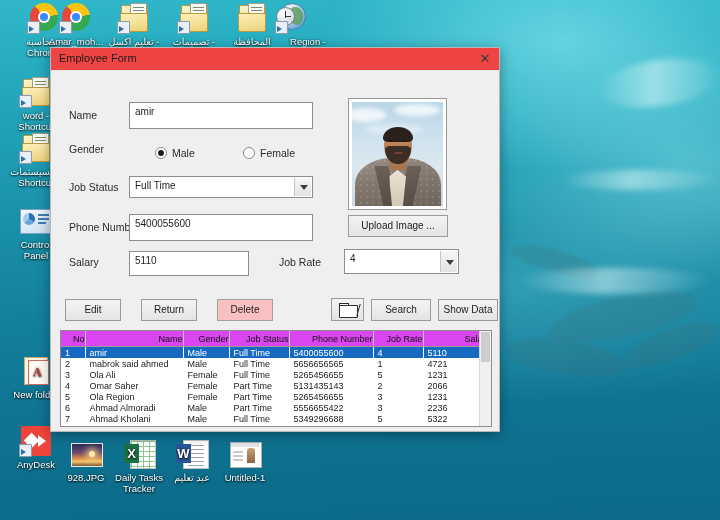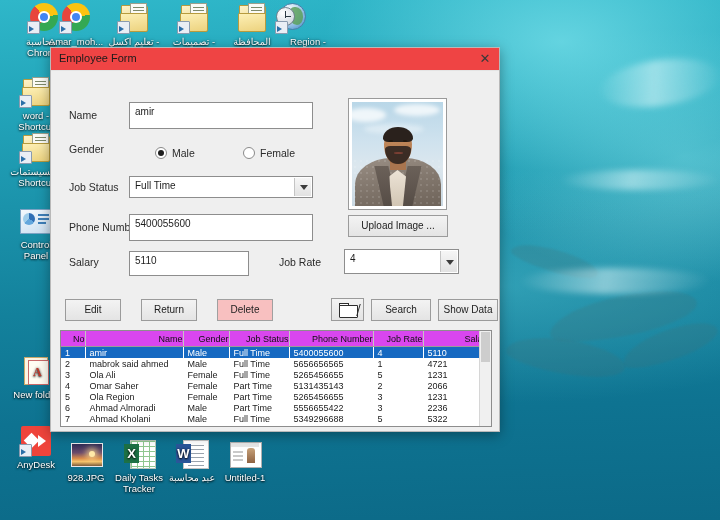--- a/index.html
+++ b/index.html
@@ -700,21 +700,21 @@
     </div>
     <span class="lbl">Daily Tasks
 Tracker</span>
   </div>
 
   <div class="dicon" style="left:158px; top:438px;">
     <div class="glyph ic-word">
       <span class="wb"></span>
         <span class="wg">W</span>
     </div>
-    <span class="lbl">عبد محاسبة</span>
+    <span class="lbl">عبد تعليم</span>
   </div>
 
   <div class="dicon" style="left:211px; top:438px;">
     <div class="glyph ic-untitled">
       <span class="ub"></span>
         <span class="ut"></span>
         <span class="ul"></span>
         <span class="uf"></span>
     </div>
     <span class="lbl">Untitled-1</span>

